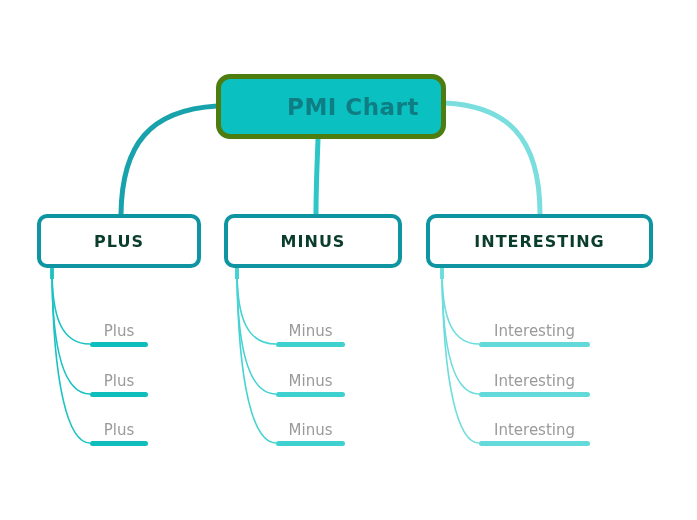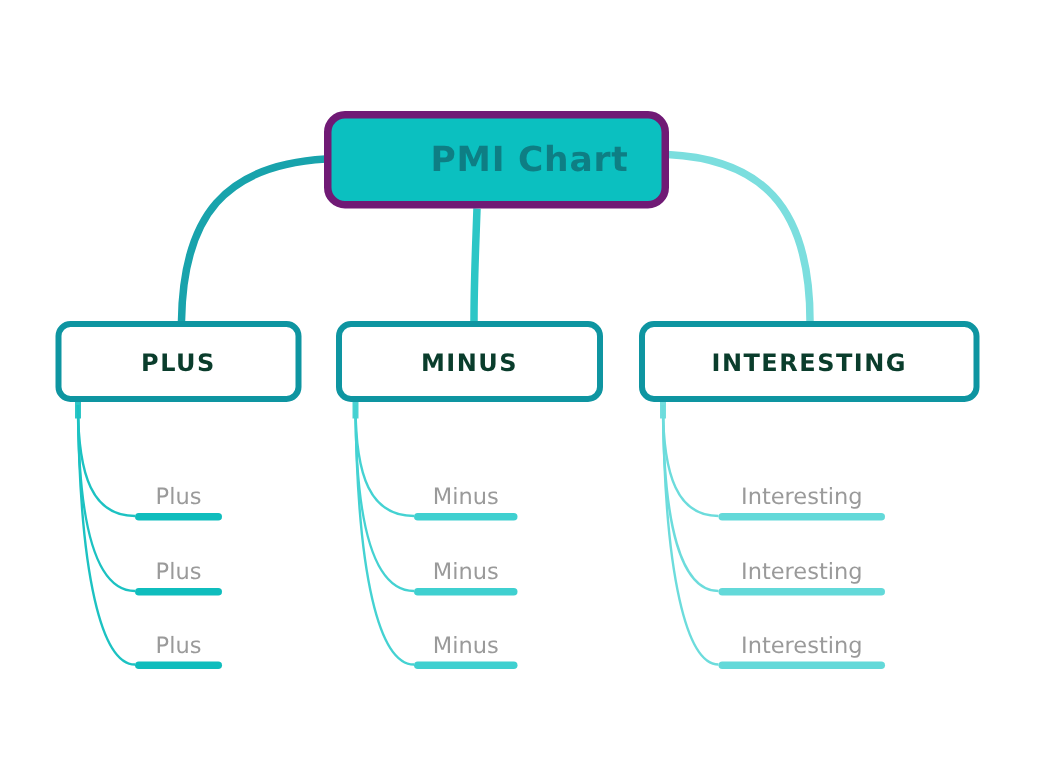--- a/index.html
+++ b/index.html
@@ -25,21 +25,21 @@
   .curve-plus        { stroke: #1cc2c2; stroke-width: 1.6; }
   .curve-minus       { stroke: #44d2d2; stroke-width: 1.6; }
   .curve-interesting { stroke: #6cdcdc; stroke-width: 1.6; }
 
   .root-node {
     position: absolute;
     left: 216px; top: 74px;
     width: 230px; height: 65px;
     box-sizing: border-box;
     background: #0bc0c0;
-    border: 5px solid #701a75;
+    border: 5px solid #4d7c0f;
     border-radius: 14px;
     display: flex; align-items: center; justify-content: center; padding-left: 44px;
   }
   .root-label {
     color: #0e7e84;
     font-size: 23px;
     font-weight: bold;
     letter-spacing: 0.5px;
   }
 

